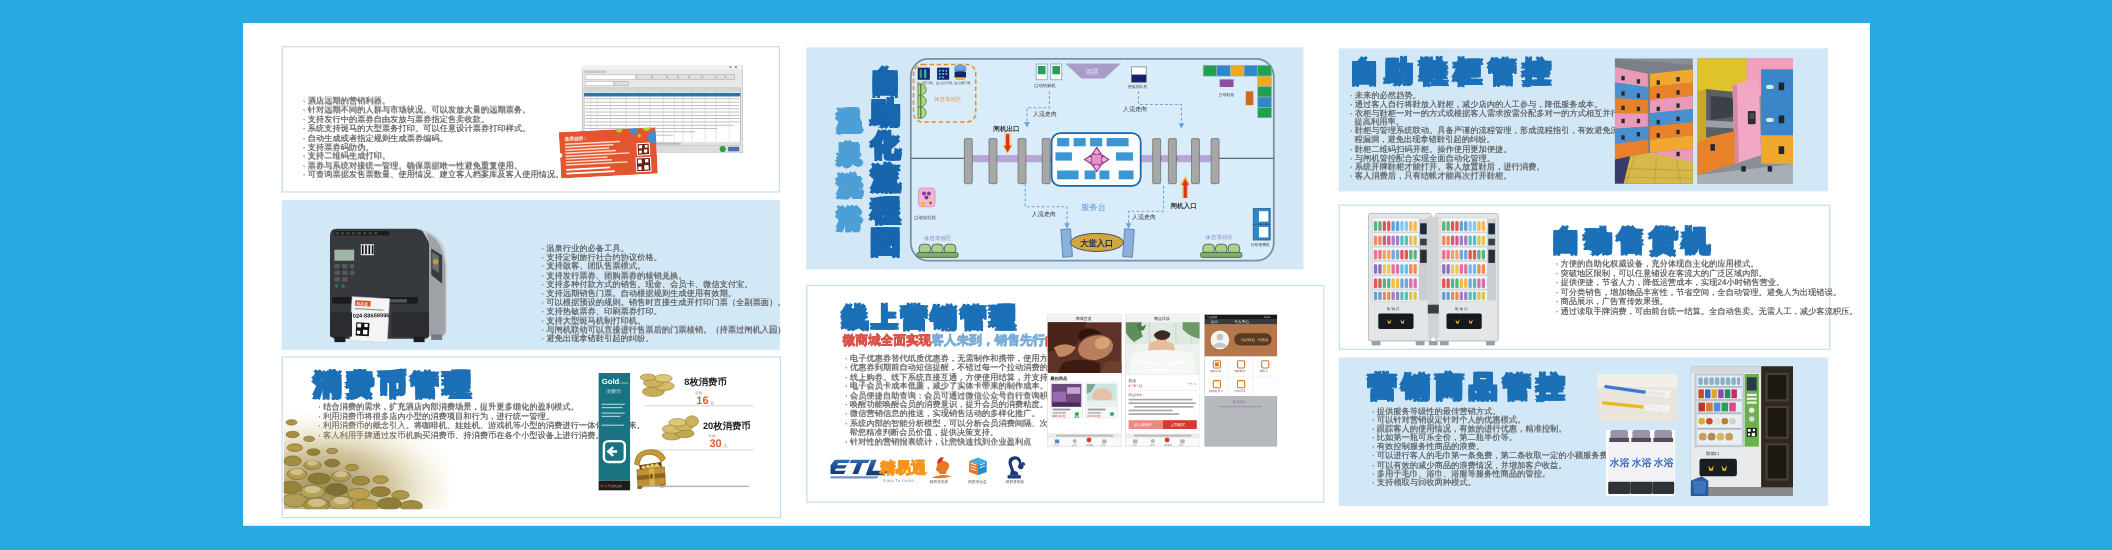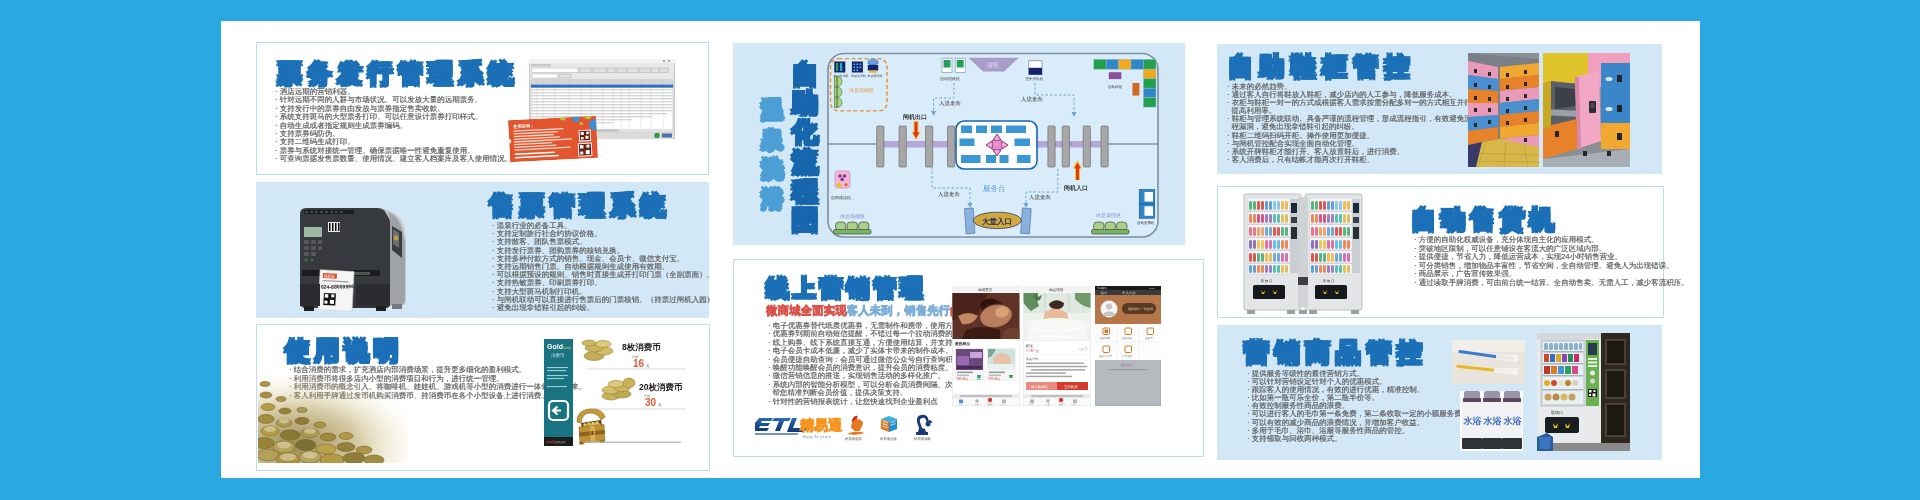--- a/index.html
+++ b/index.html
@@ -9,21 +9,20 @@
 .bul{position:absolute;color:#606060;font-size:7.5px;line-height:7.95px;white-space:nowrap;text-shadow:0.35px 0.35px 0 rgba(96,96,96,0.75)}
 
 </style></head>
 <body>
 <div id="stage">
 
 <div class="abs" style="left:221px;top:21px;width:1479px;height:457px;background:#ffffff"></div>
 
 <div class="abs" style="left:256px;top:42px;width:451px;height:131px;background:#fff;border:1.5px solid #bcdcf2"></div>
 
-<div class="ttl" style="left:277px;top:61px;letter-spacing:5.2px">票务发行管理系统</div>
 
 <div class="bul" style="left:275px;top:88px;line-height:8.4px">
 <div>· 酒店远期的营销利器。</div>
 <div>· 针对远期不同的人群与市场状况。可以发放大量的远期票务。</div>
 <div>· 支持发行中的票券自由发放与票券指定售卖收款。</div>
 <div>· 系统支持斑马的大型票务打印。可以任意设计票券打印样式。</div>
 <div>· 自动生成或者指定规则生成票券编码。</div>
 <div>· 支持票券码防伪。</div>
 <div>· 支持二维码生成打印。</div>
 <div>· 票券与系统对接统一管理。确保票据唯一性避免重复使用。</div>
@@ -201,39 +200,38 @@
 </g>
 
 <rect x="8" y="84" width="20" height="22" fill="#2a2c2f"></rect>
 <rect x="64" y="84" width="34" height="22" fill="#2a2c2f"></rect>
 
 <rect x="12" y="106" width="10" height="5" fill="#1b1d1f"></rect>
 <rect x="84" y="106" width="10" height="5" fill="#1b1d1f"></rect>
 <rect x="100" y="104" width="10" height="5" fill="#76797d"></rect>
 </svg></div>
 
-<div class="ttl" style="left:489px;top:193px;letter-spacing:5.3px">售票管理系统</div>
 
 <div class="bul" style="left:492px;top:222px;line-height:8.2px">
 <div>· 温泉行业的必备工具。</div>
 <div>· 支持定制旅行社合约协议价格。</div>
 <div>· 支持散客、团队售票模式。</div>
 <div>· 支持发行票券、团购票券的核销兑换。</div>
 <div>· 支持多种付款方式的销售。现金、会员卡、微信支付宝。</div>
 <div>· 支持远期销售门票。自动根据规则生成使用有效期。</div>
 <div>· 可以根据预设的规则。销售时直接生成开打印门票（全副票面）。</div>
 <div>· 支持热敏票券、印刷票券打印。</div>
 <div>· 支持大型斑马机制打印机。</div>
 <div>· 与闸机联动可以直接进行售票后的门票核销。（持票过闸机入园）</div>
 <div>· 避免出现拿错鞋引起的纠纷。</div>
 </div>
 
 <div class="abs" style="left:256px;top:324px;width:452px;height:145px;background:#fff;border:1.5px solid #bcdcf2"></div>
 
-<div class="ttl" style="left:285px;top:338px">使用说明</div>
+<div class="ttl" style="left:285px;top:338px">消费币管理</div>
 
 <div class="bul" style="left:289px;top:366px;line-height:8.5px">
 <div>· 结合消费的需求，扩充酒店内部消费场景，提升更多细化的盈利模式。</div>
 <div>· 利用消费币将很多店内小型的消费项目和行为，进行统一管理。</div>
 <div>· 利用消费币的概念引入。将咖啡机、娃娃机、游戏机等小型的消费进行一体化管理起来。</div>
 <div>· 客人利用手牌通过发币机购买消费币、持消费币在各个小型设备上进行消费。</div>
 </div>
 
 <div id="coins" class="abs" style="left:258px;top:375px;width:150px;height:88px">
 <svg width="150" height="88" viewBox="0 0 150 88">

